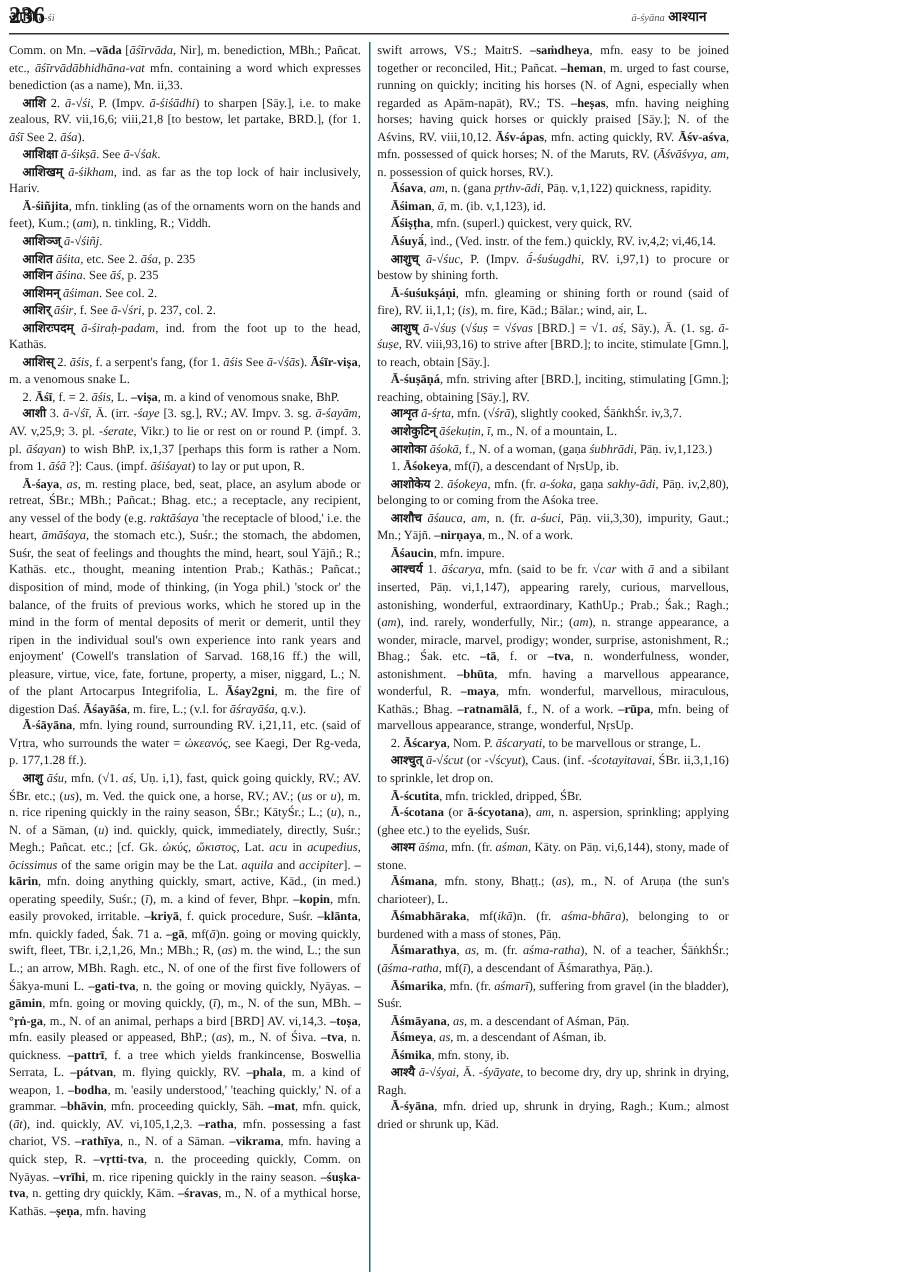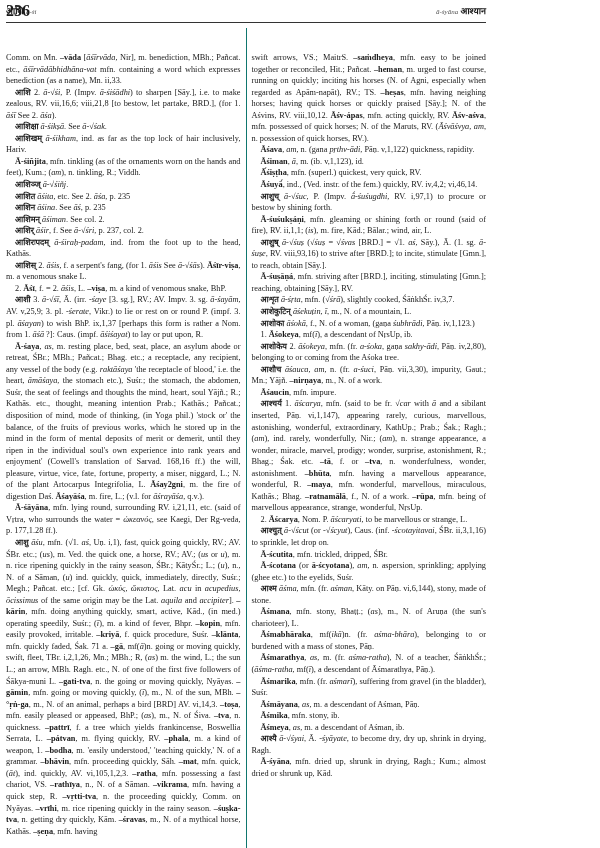--- a/index.html
+++ b/index.html
@@ -8,39 +8,39 @@
     font-family: "Liberation Serif", "DejaVu Serif", serif;
     color: #1a1a1a;
   }
   .page { position: relative; width: 496px; height: 848px; }
   .running-head {
     position: absolute; top: 3px; left: 6px; right: 10px; height: 16px;
     font-size: 9px; line-height: 16px;
   }
   .rh-left { position: absolute; left: 0; top: 0; }
   .rh-center { position: absolute; left: 0; right: 0; text-align: left; font-weight: bold; font-size: 16px; }
-  .rh-right { position: absolute; right: 0; top: 0; }
+  .rh-right { position: absolute; right: 15px; top: 0; }
   .rh-left .dev, .rh-right .dev { font-weight: bold; font-family: "DejaVu Sans", sans-serif; font-size: 9px; }
   .rh-left i, .rh-right i { font-size: 7px; color: #555; }
   .rule {
     position: absolute; top: 22px; left: 6px; right: 10px; height: 0;
     border-top: 1.6px solid #333;
   }
   .columns {
     position: absolute; top: 28px; left: 6px; right: 10px; bottom: 0;
     display: flex;
   }
   .col {
     width: 290px; font-size: 8.3px; line-height: 11.55px;
     text-align: justify; overflow: hidden;
   }
   .col-left { padding-right: 5px; }
   .col-right { padding-left: 5px; border-left: 1px solid #0f766e; }
   .para { margin: 0; text-indent: 9px; }
-  .para.cont { text-indent: 0; margin-top: 24px; }
+  .para.cont { text-indent: 0; }
   .para b { font-weight: bold; }
   .para i { font-style: italic; }
   .dev { font-family: "DejaVu Sans", sans-serif; font-weight: bold; font-size: 8px; }
 </style>
 </head>
 <body>
 
 <div class="page">
   <div class="running-head">
     <span class="rh-left">
@@ -95,19 +95,19 @@
         <p class="para"><span>2. </span><b>Āścarya</b><span>, Nom. P. </span><i>āścaryati</i><span>, to be marvellous or strange, L.</span></p>
         <p class="para"><span class="dev">आश्चुत्</span><span> </span><i>ā-√ścut</i><span> (or </span><i>-√ścyut</i><span>), Caus. (inf. </span><i>-ścotayitavai</i><span>, ŚBr. ii,3,1,16) to sprinkle, let drop on.</span></p>
         <p class="para"><b>Ā-ścutita</b><span>, mfn. trickled, dripped, ŚBr.</span></p>
         <p class="para"><b>Ā-ścotana</b><span> (or </span><b>ā-ścyotana</b><span>), </span><i>am</i><span>, n. aspersion, sprinkling; applying (ghee etc.) to the eyelids, Suśr.</span></p>
         <p class="para"><span class="dev">आश्म</span><span> </span><i>āśma</i><span>, mfn. (fr. </span><i>aśman</i><span>, Kāty. on Pāṇ. vi,6,144), stony, made of stone.</span></p>
         <p class="para"><b>Āśmana</b><span>, mfn. stony, Bhaṭṭ.; (</span><i>as</i><span>), m., N. of Aruṇa (the sun's charioteer), L.</span></p>
         <p class="para"><b>Āśmabhāraka</b><span>, mf(</span><i>ikā</i><span>)n. (fr. </span><i>aśma-bhāra</i><span>), belonging to or burdened with a mass of stones, Pāṇ.</span></p>
         <p class="para"><b>Āśmarathya</b><span>, </span><i>as</i><span>, m. (fr. </span><i>aśma-ratha</i><span>), N. of a teacher, ŚāṅkhŚr.; (</span><i>āśma-ratha</i><span>, mf(</span><i>ī</i><span>), a descendant of Āśmarathya, Pāṇ.).</span></p>
         <p class="para"><b>Āśmarika</b><span>, mfn. (fr. </span><i>aśmarī</i><span>), suffering from gravel (in the bladder), Suśr.</span></p>
         <p class="para"><b>Āśmāyana</b><span>, </span><i>as</i><span>, m. a descendant of Aśman, Pāṇ.</span></p>
+        <p class="para"><b>Āśmeya</b><span>, </span><i>as</i><span>, m. a descendant of Aśman, ib.</span></p>
         <p class="para"><b>Āśmika</b><span>, mfn. stony, ib.</span></p>
-        <p class="para"><b>Āśmeya</b><span>, </span><i>as</i><span>, m. a descendant of Aśman, ib.</span></p>
         <p class="para"><span class="dev">आश्यै</span><span> </span><i>ā-√śyai</i><span>, Ā. </span><i>-śyāyate</i><span>, to become dry, dry up, shrink in drying, Ragh.</span></p>
         <p class="para"><b>Ā-śyāna</b><span>, mfn. dried up, shrunk in drying, Ragh.; Kum.; almost dried or shrunk up, Kād.</span></p>
       </div>
   </div>
 </div>
 
 </body></html>

